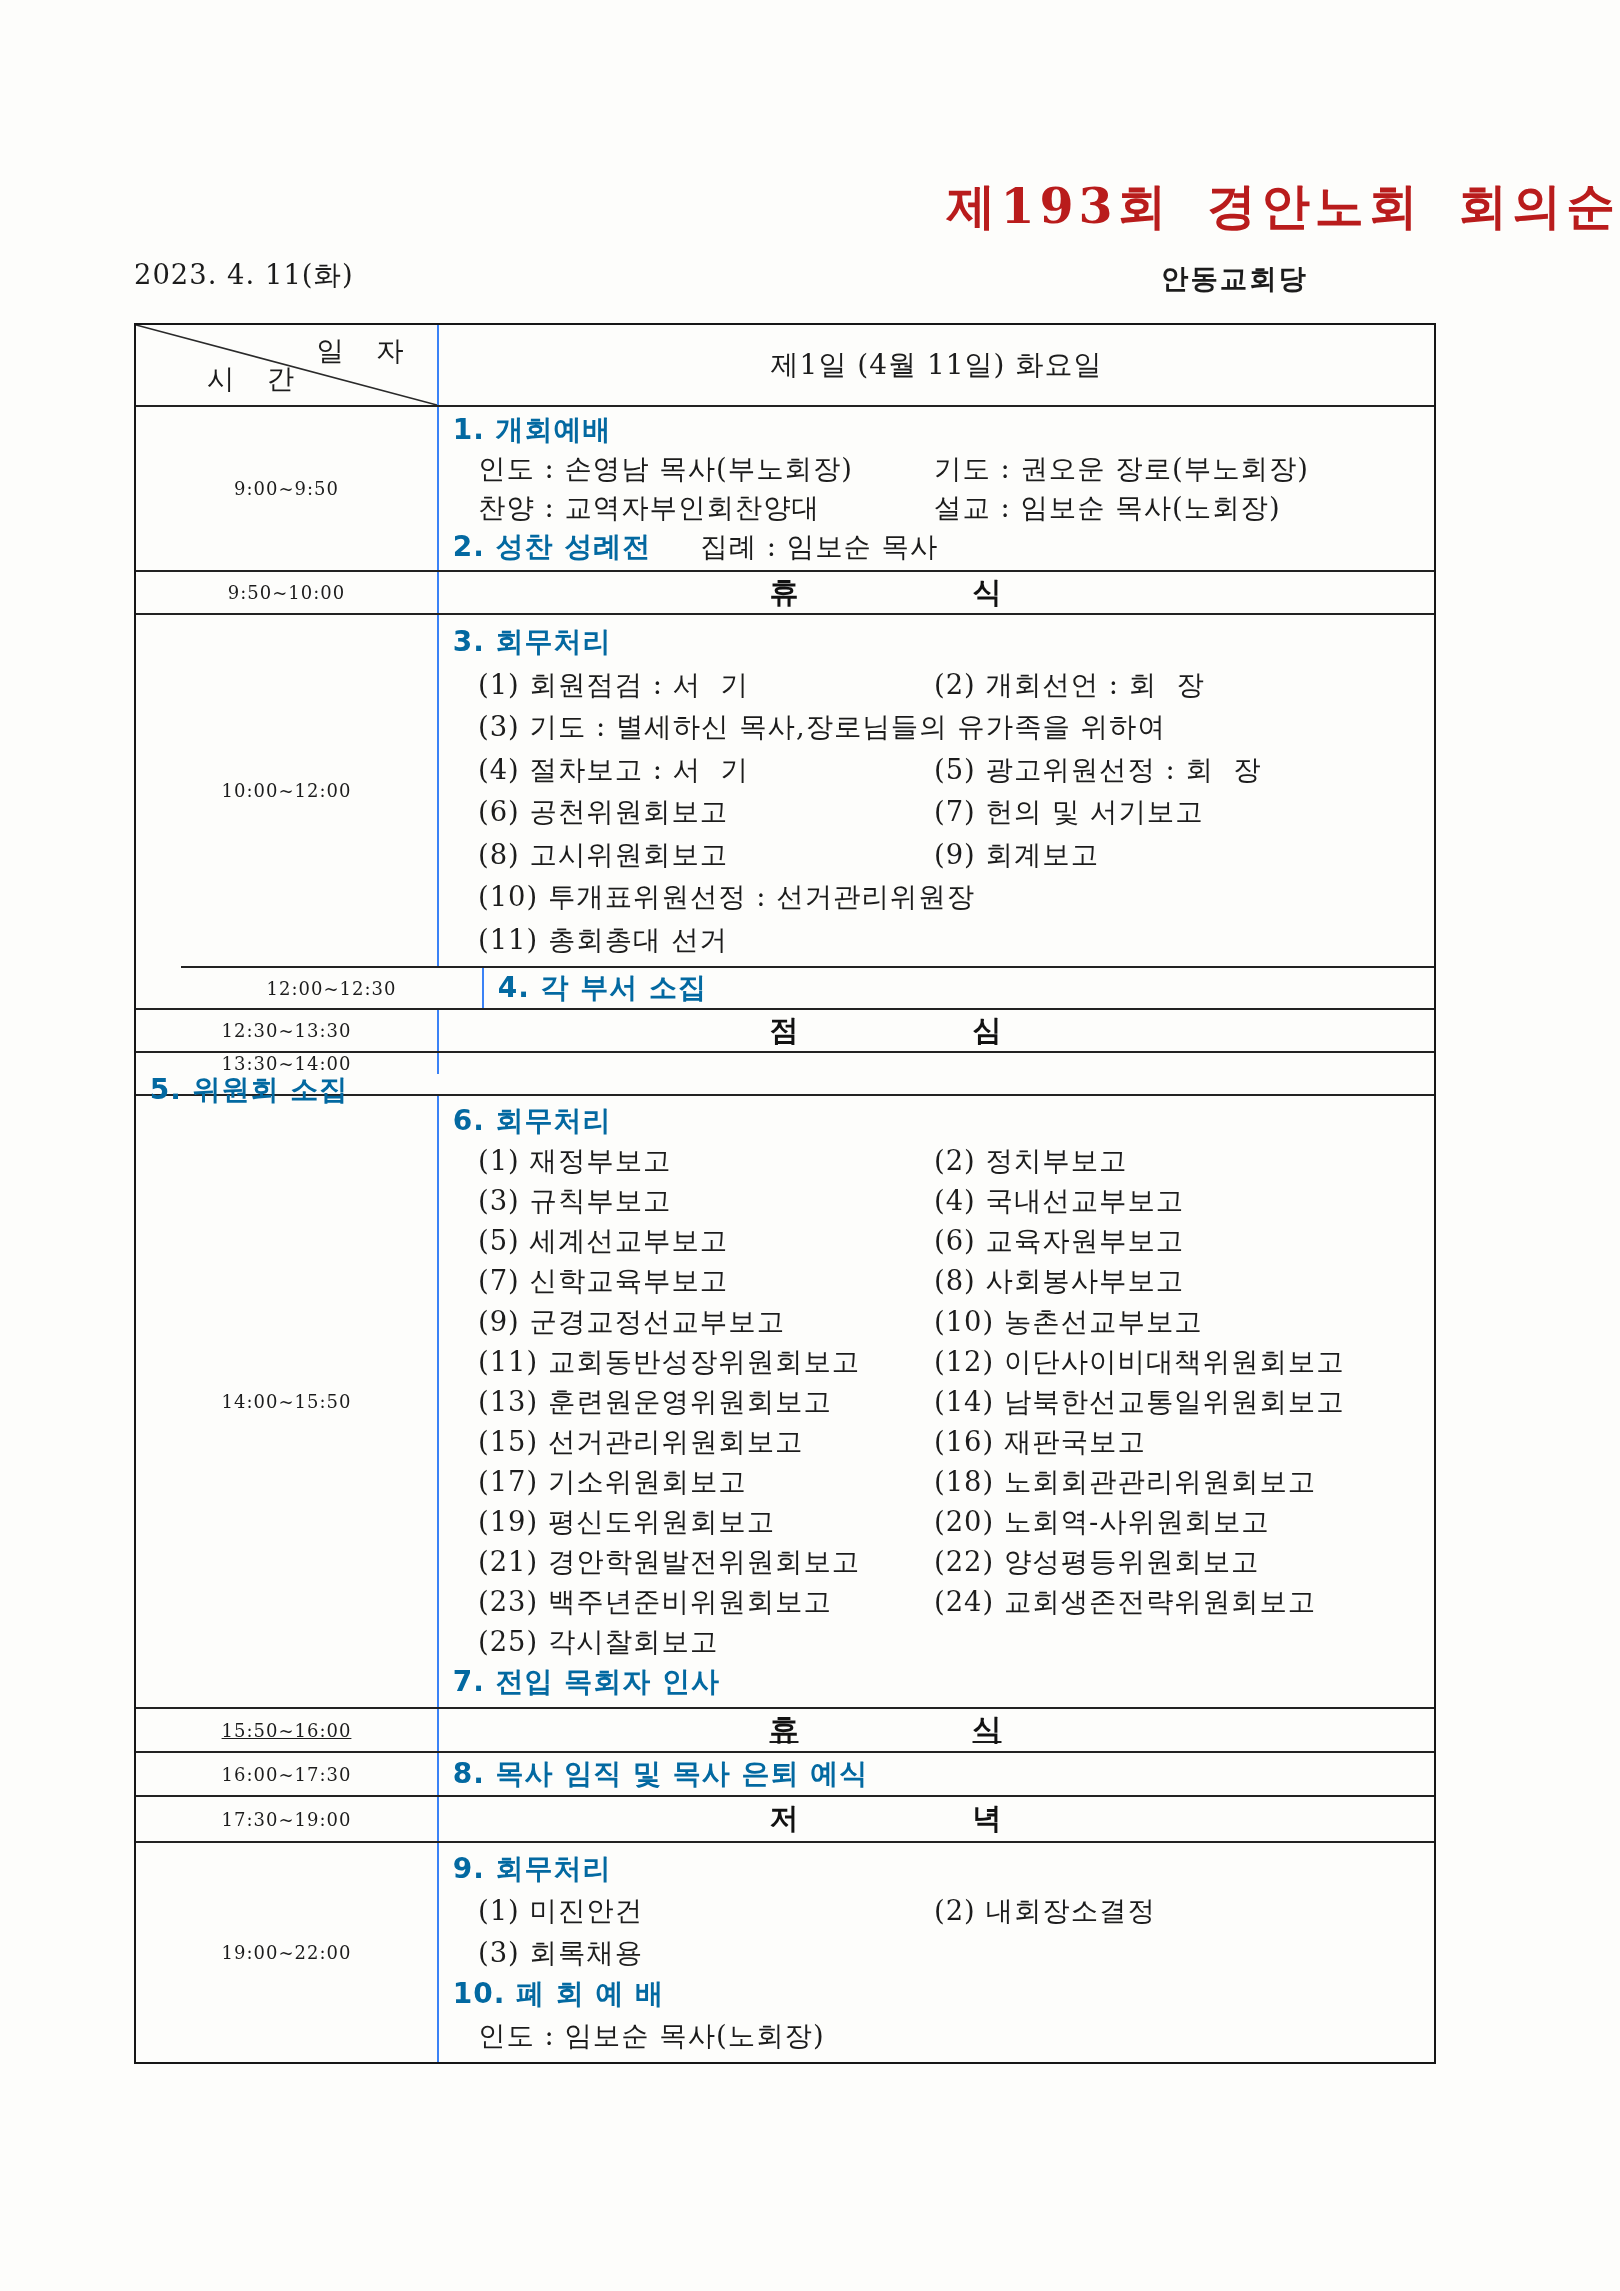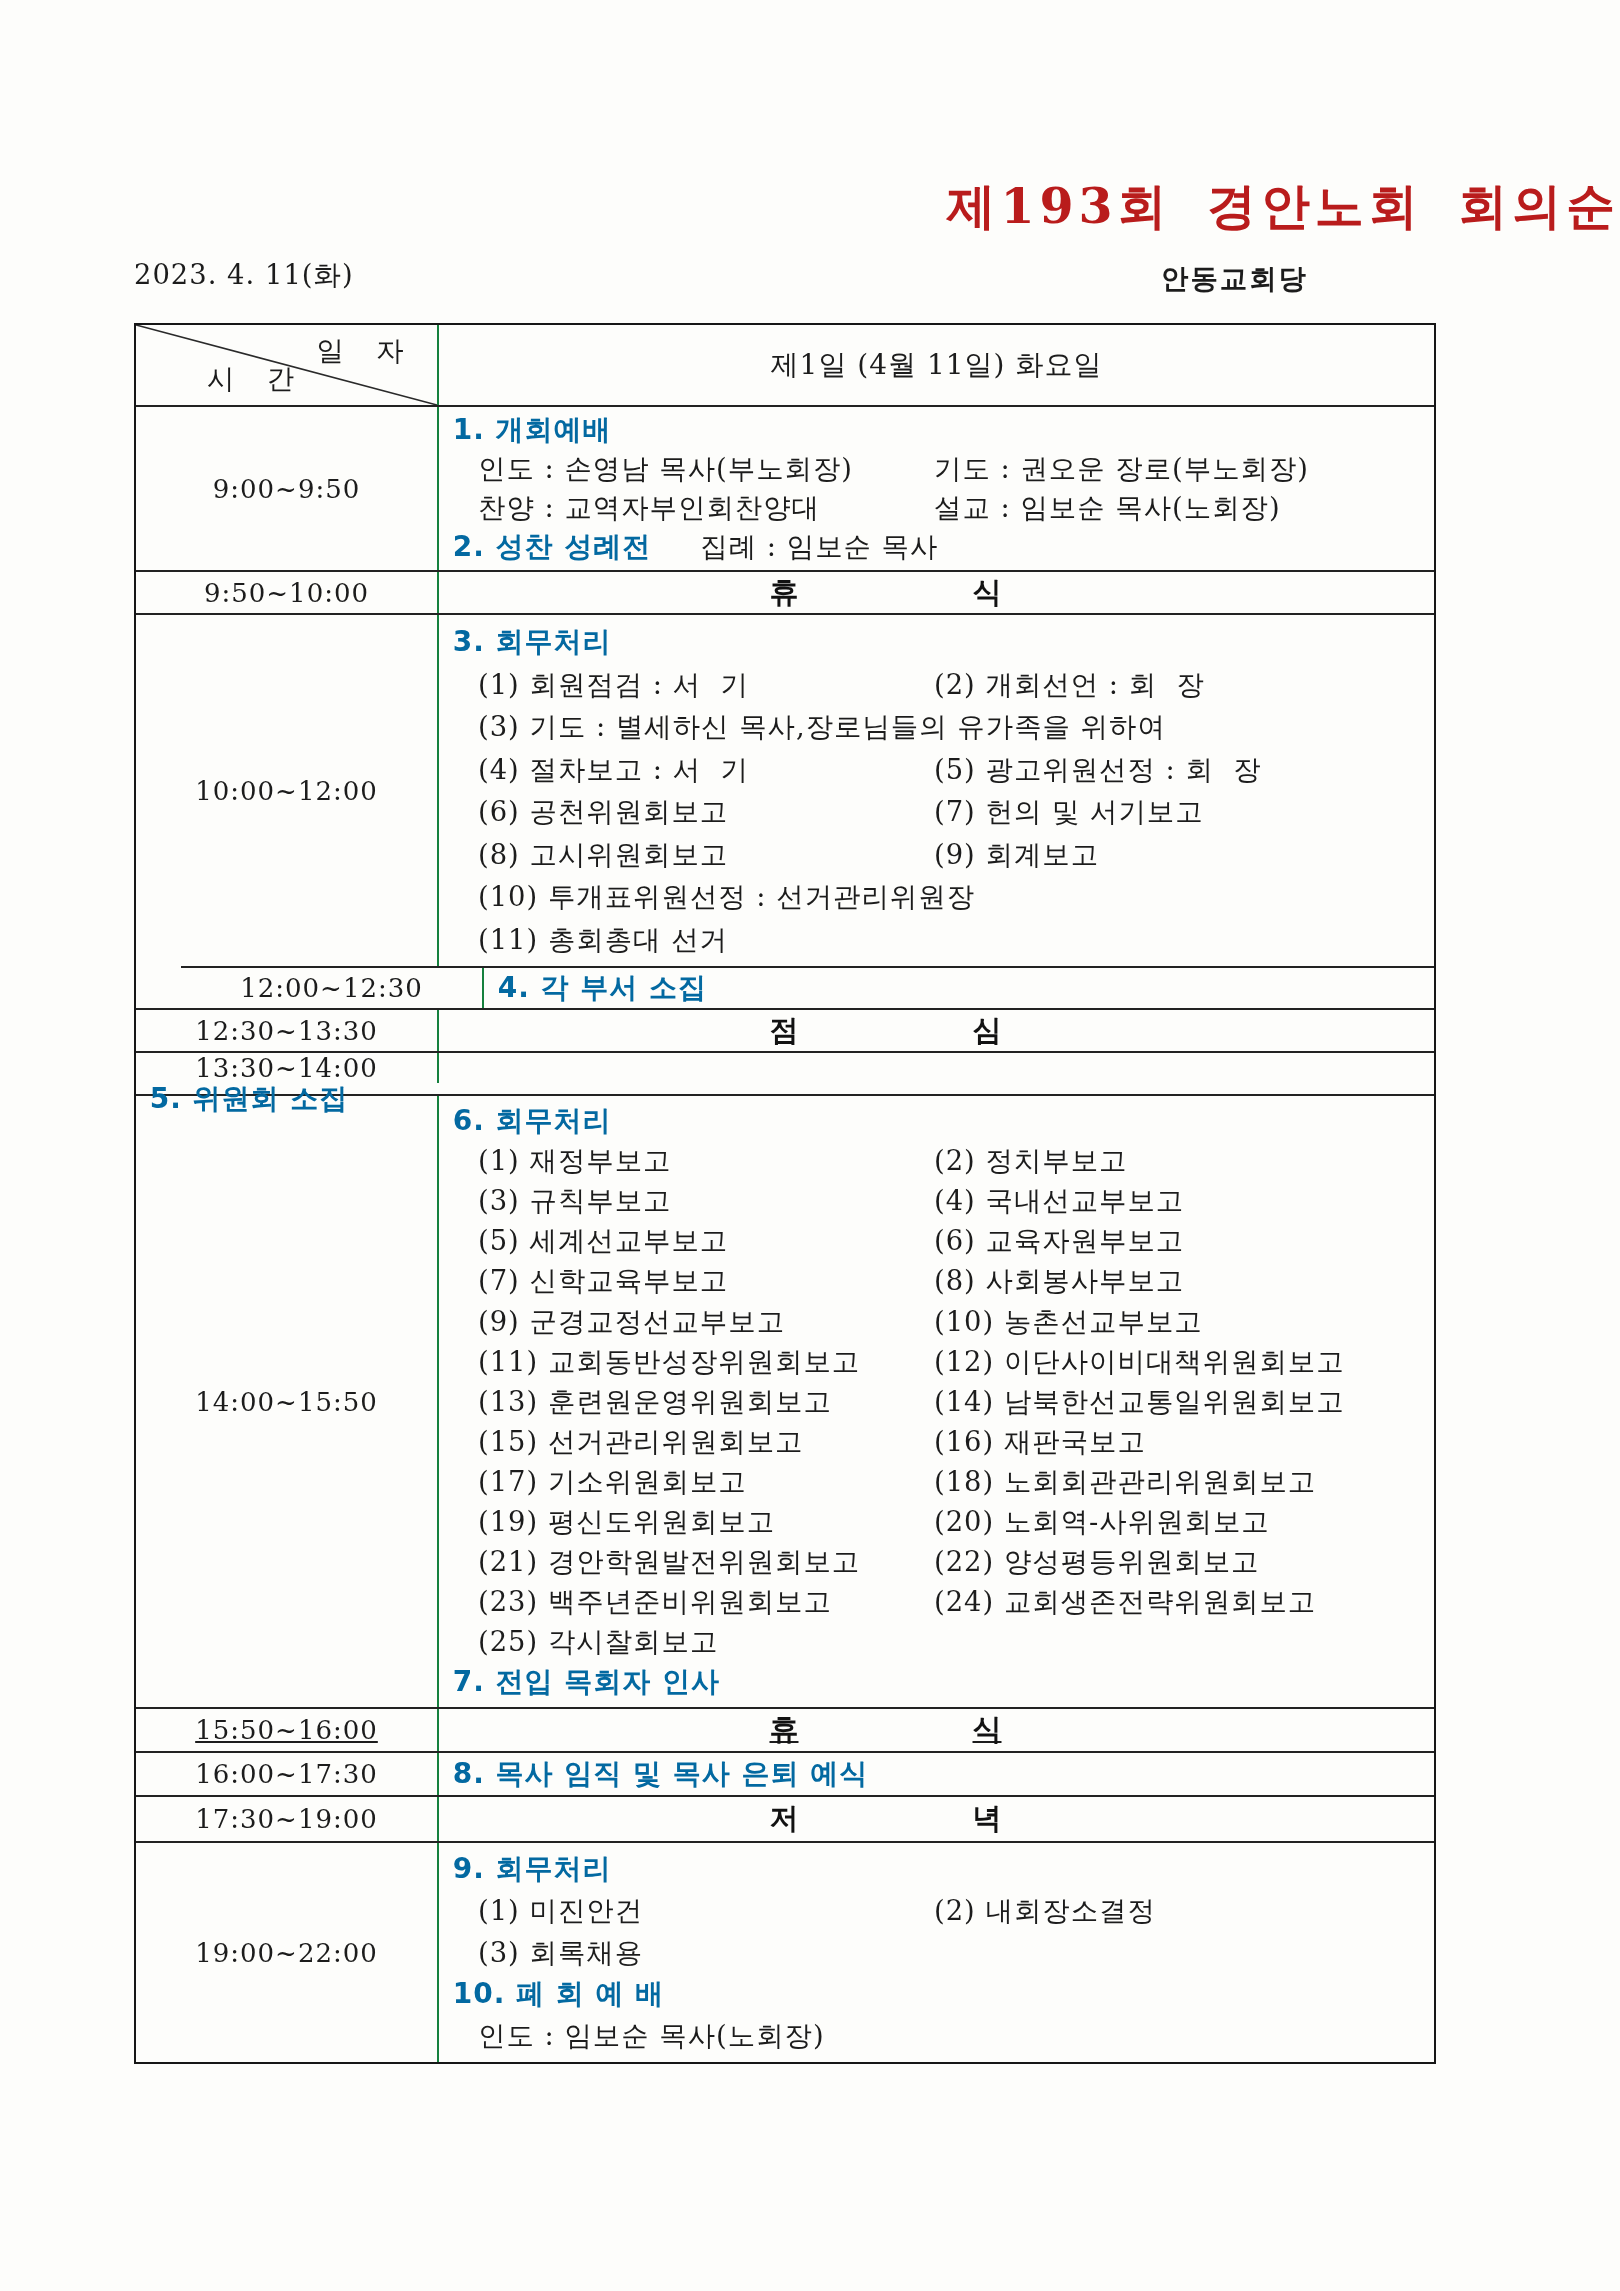--- a/index.html
+++ b/index.html
@@ -30,25 +30,25 @@
     width:1302px;
     border:2.9px solid #161616;
     box-sizing:border-box;
     display:flex;flex-direction:column;
     background:#fdfdfb;
   }
   .row{display:flex;flex-direction:row;}
   .row + .row{border-top:2px solid #222;}
   .time-cell{
     width:303px;flex:none;
-    border-right:2px solid #15803d;
+    border-right:2px solid #3b82f6;
     display:flex;align-items:center;justify-content:center;
     box-sizing:border-box;
   }
-  .time-cell .time{font-size:26px;letter-spacing:1px;white-space:pre;}
+  .time-cell .time{font-size:18px;letter-spacing:1px;white-space:pre;}
   .content-cell{flex:1;position:relative;box-sizing:border-box;}
   
   .corner{position:relative;display:block;}
   .corner svg{position:absolute;left:0;top:0;width:100%;height:100%;}
   .corner-top{
     position:absolute;top:7.8px;right:21.6px;
     font-size:27.4px;letter-spacing:11.8px;white-space:pre;
   }
   .corner-bottom{
     position:absolute;bottom:7.8px;left:39px;

